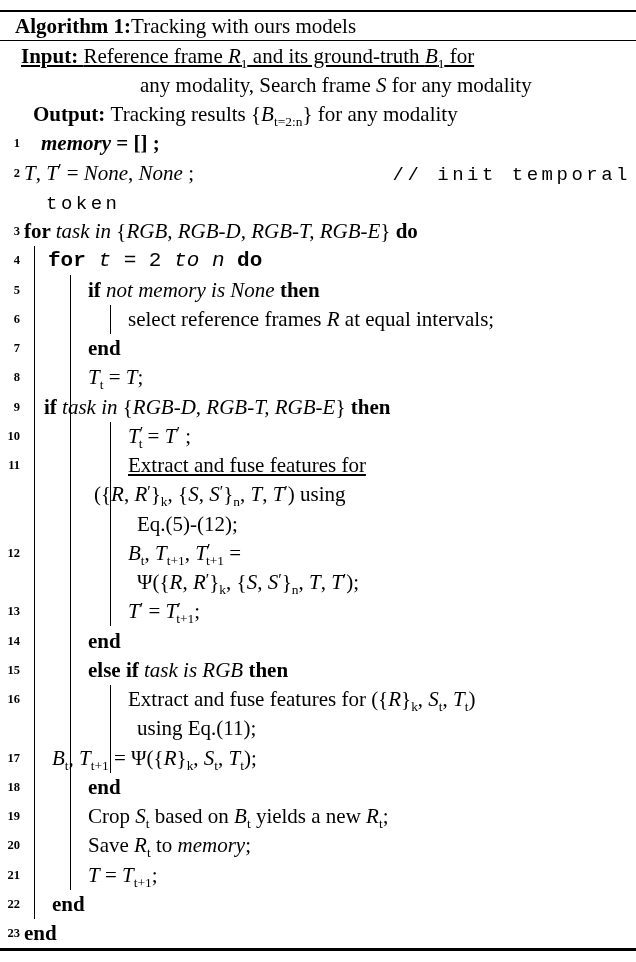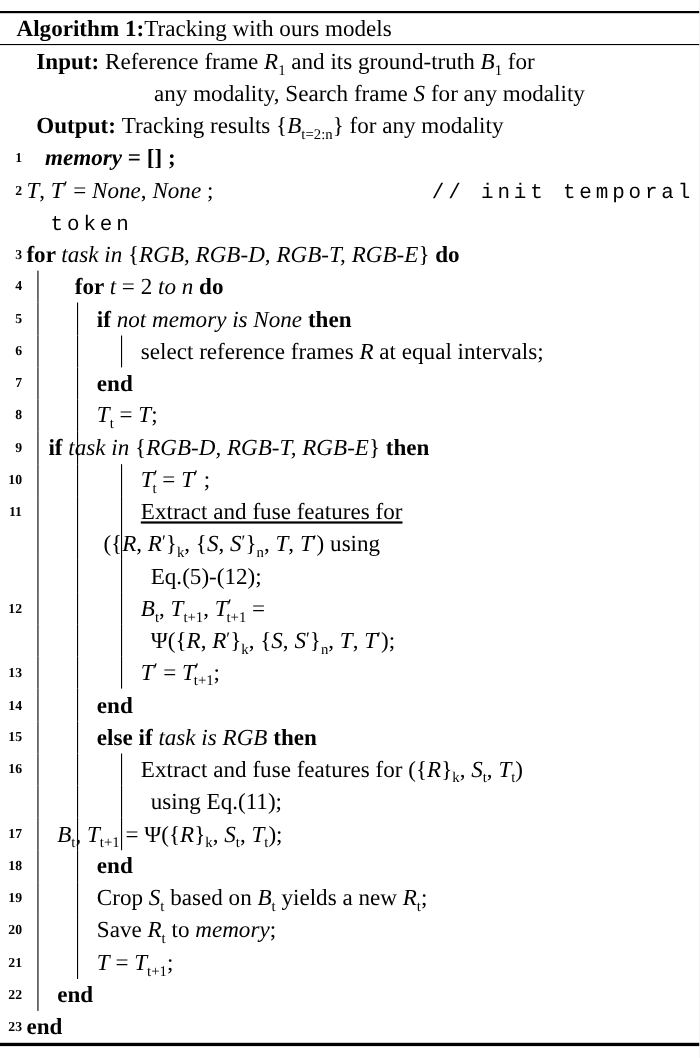--- a/index.html
+++ b/index.html
@@ -42,21 +42,21 @@
 <body>
 
 <div class="wrap">
   <div class="inner">
     <div class="titlebox">
       <span class="tb">Algorithm 1:</span>
         <span> Tracking with ours models</span>
     </div>
     <div class="rows" id="rows">
         <div class="row">
-          <div class="txt" style="padding-left: 33px;">
+          <div class="txt" style="padding-left: 21px; text-decoration: underline;">
             <span class="code"><span class="sb">Input: </span><span class="sr">Reference frame </span><span class="si">R</span><sub class="msub">1</sub><span class="sr"> and its ground-truth </span><span class="si">B</span><sub class="msub">1</sub><span class="sr"> for</span></span>
           </div>
         </div>
         <div class="row">
           <div class="txt" style="padding-left: 140px;">
             <span class="code"><span class="sr">any modality, Search frame </span><span class="si">S</span><span class="sr"> for any modality</span></span>
           </div>
         </div>
         <div class="row">
           <div class="txt" style="padding-left: 33px;">
@@ -83,21 +83,21 @@
         </div>
         <div class="row">
           <span class="num">3</span>
           <div class="txt" style="padding-left: 24px;">
             <span class="code"><span class="sb">for </span><span class="si">task in </span><span class="sr">{</span><span class="si">RGB, RGB-D, RGB-T, RGB-E</span><span class="sr">} </span><span class="sb">do</span></span>
           </div>
         </div>
         <div class="row">
           <span class="bar" style="left: 34px;"></span>
           <span class="num">4</span>
-          <div class="txt" style="padding-left: 68px;">
+          <div class="txt" style="padding-left: 48px; font-family: Liberation Mono, monospace;">
             <span class="code"><span class="sb">for </span><span class="si">t</span><span class="sr"> = 2 </span><span class="si">to</span><span class="sr"> </span><span class="si">n</span><span class="sr"> </span><span class="sb">do</span></span>
           </div>
         </div>
         <div class="row">
           <span class="bar" style="left: 34px;"></span>
           <span class="bar" style="left: 70px;"></span>
           <span class="num">5</span>
           <div class="txt" style="padding-left: 88px;">
             <span class="code"><span class="sb">if </span><span class="si">not memory is None </span><span class="sb">then</span></span>
           </div>

